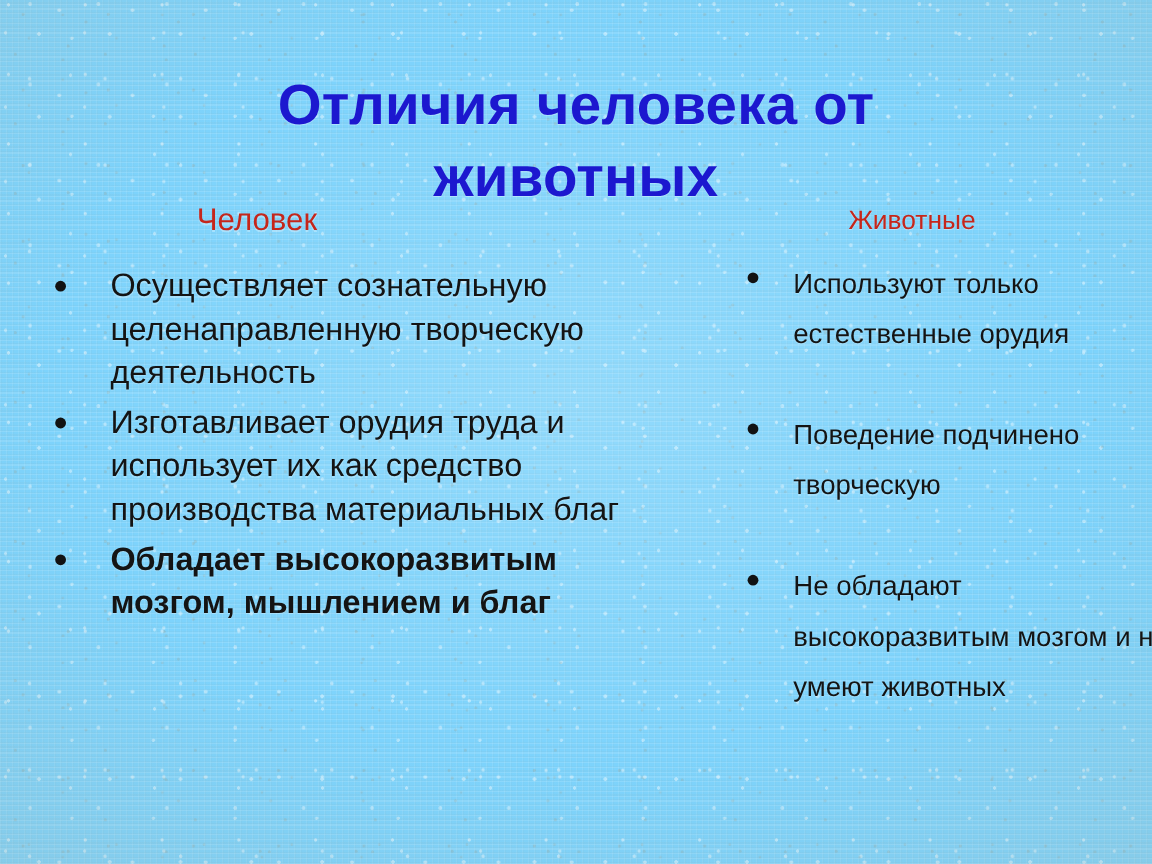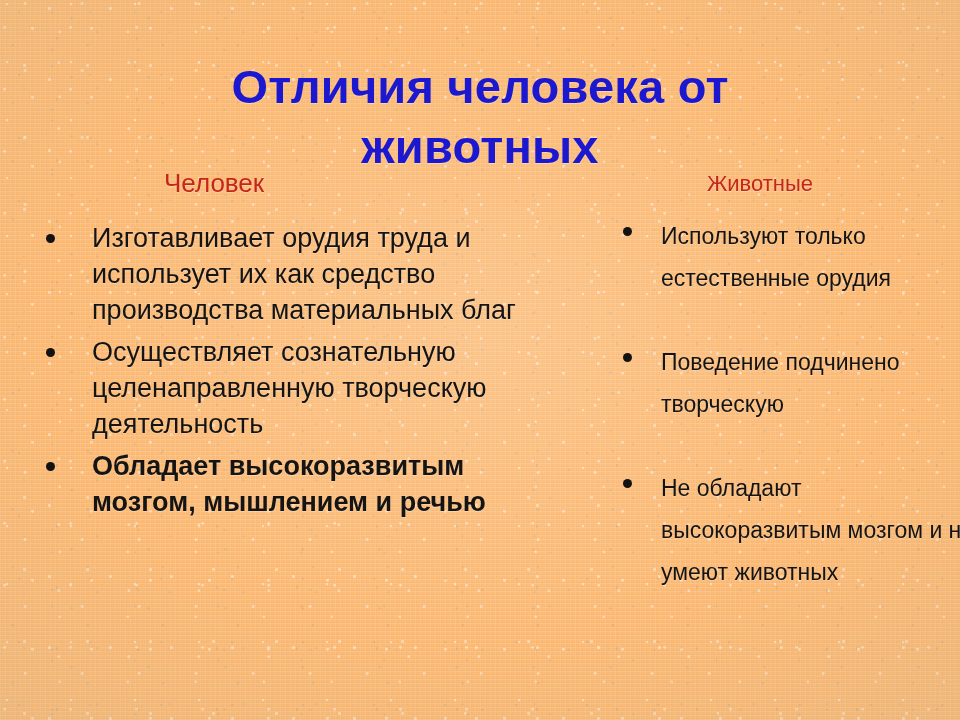--- a/index.html
+++ b/index.html
@@ -12,21 +12,21 @@
     overflow: hidden;
     font-family: "Liberation Sans", "DejaVu Sans", sans-serif;
     background-color: #e9e5d7;
   }
 
   
   .slide {
     position: relative;
     width: 960px;
     height: 720px;
-    background-color: #fdba74;
+    background-color: #7dd3fc;
     overflow: hidden;
   }
   .paper-texture {
     position: absolute;
     inset: 0;
     pointer-events: none;
     opacity: .55;
     background-image:
       radial-gradient(circle at 11% 7%,   rgba(255,255,255,.85) 0 1.2px, transparent 1.6px),
       radial-gradient(circle at 27% 19%,  rgba(160,152,128,.45) 0 1.1px, transparent 1.5px),
@@ -171,29 +171,29 @@
     <span class="title-line">животных</span>
   </h1>
 
   <div class="columns">
 
     <div class="col col-human">
       <div class="col-head">Человек</div>
       <ul class="bullets">
         <li>
           <span class="dot"></span>
+          <span class="txt">Осуществляет сознательную целенаправленную творческую деятельность</span>
+        </li>
+        <li>
+          <span class="dot"></span>
           <span class="txt">Изготавливает орудия труда и использует их как средство производства материальных благ</span>
         </li>
-        <li>
-          <span class="dot"></span>
-          <span class="txt">Осуществляет сознательную целенаправленную творческую деятельность</span>
-        </li>
         <li class="strong">
           <span class="dot"></span>
-          <span class="txt">Обладает высокоразвитым мозгом, мышлением и речью</span>
+          <span class="txt">Обладает высокоразвитым мозгом, мышлением и благ</span>
         </li>
       </ul>
     </div>
 
     <div class="col col-animal">
       <div class="col-head">Животные</div>
       <ul class="bullets">
         <li>
           <span class="dot"></span>
           <span class="txt">Используют только естественные орудия</span>

